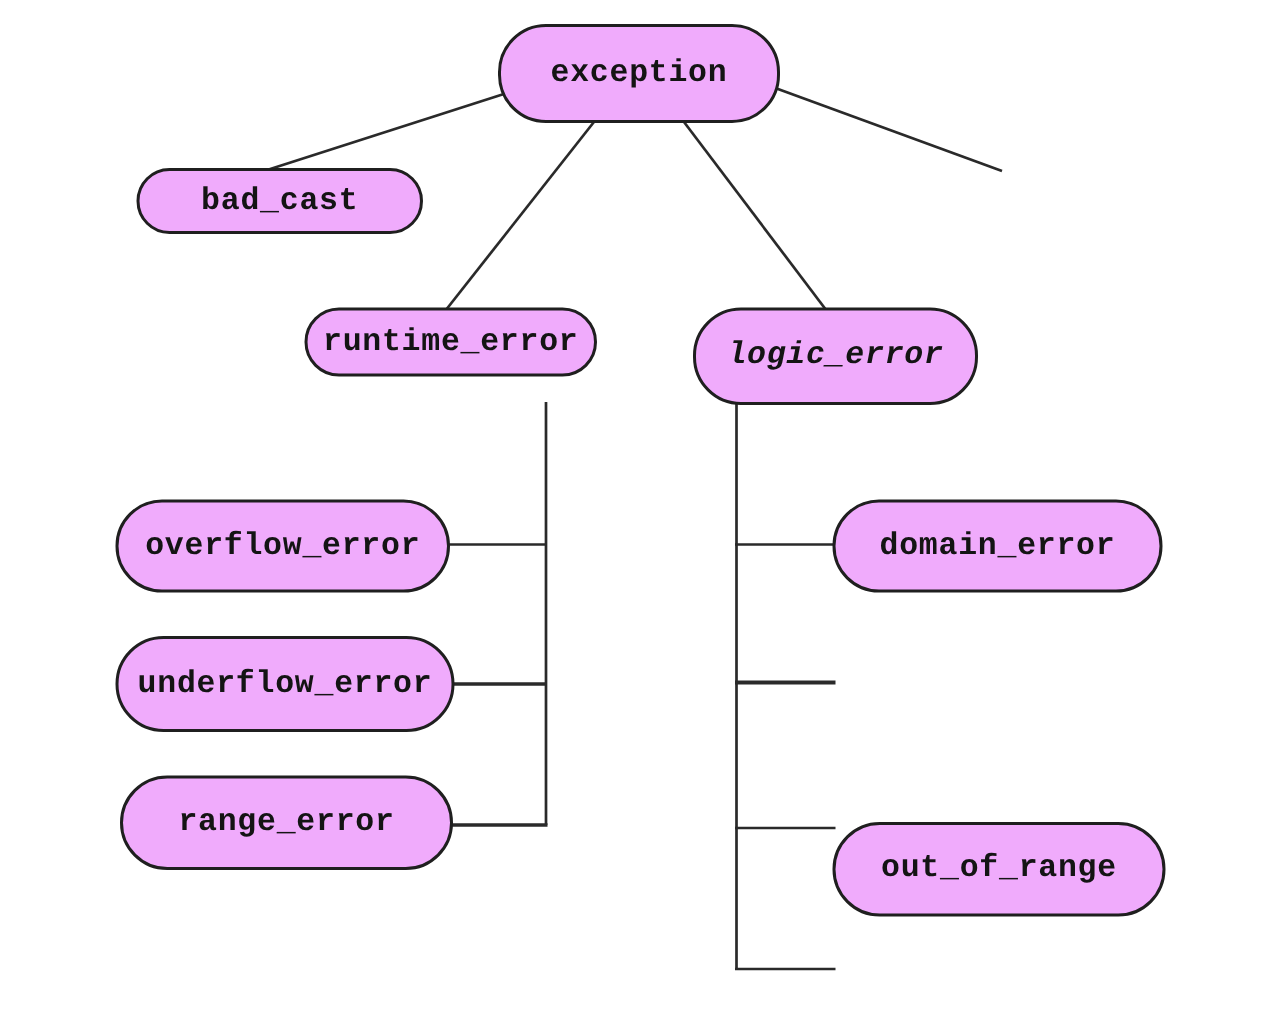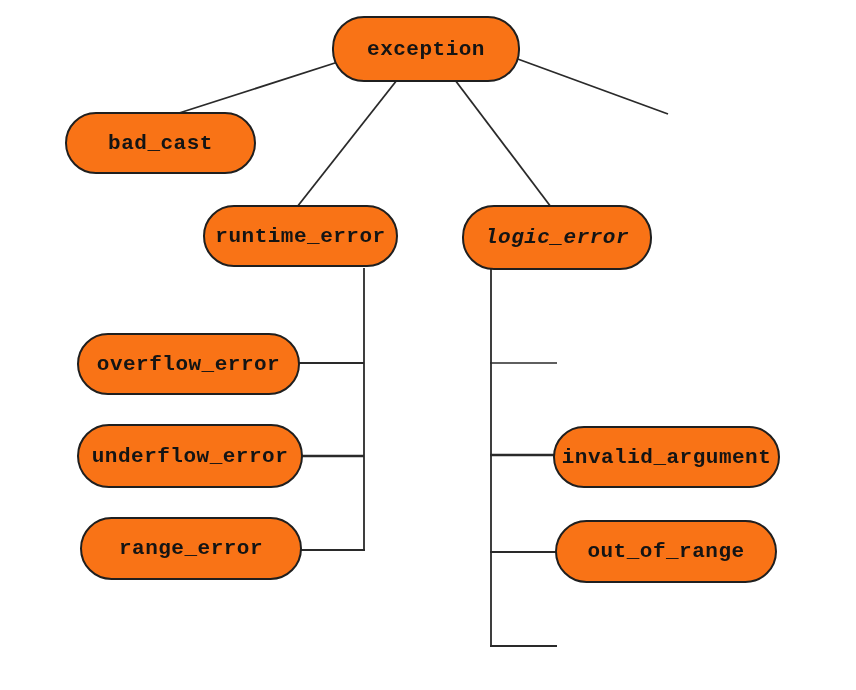--- a/index.html
+++ b/index.html
@@ -23,41 +23,41 @@
     height: 690px;
     z-index: 1;
   }
   .node {
     position: absolute;
     z-index: 2;
     display: flex;
     align-items: center;
     justify-content: center;
     box-sizing: border-box;
-    background: #f97316;
+    background: #f0abfc;
     border: 2px solid #1f1f1f;
     border-radius: 32px;
     font-size: 21px;
     font-weight: bold;
     letter-spacing: 0.5px;
     color: #141414;
     white-space: nowrap;
   }
   
   #n-exception   { left: 332px; top:  16px; width: 188px; height: 66px; }
-  #n-bad-cast    { left:  65px; top: 112px; width: 191px; height: 62px; }
+  #n-bad-cast    { left:  91px; top: 112px; width: 191px; height: 44px; }
   #n-bad-alloc   { left: 585px; top: 112px; width: 192px; height: 63px; }
-  #n-runtime     { left: 203px; top: 205px; width: 195px; height: 62px; }
+  #n-runtime     { left: 203px; top: 205px; width: 195px; height: 46px; }
   #n-logic       { left: 462px; top: 205px; width: 190px; height: 65px; font-style: italic; }
   #n-overflow    { left:  77px; top: 333px; width: 223px; height: 62px; text-align: center; }
   #n-underflow   { left:  77px; top: 424px; width: 226px; height: 64px; text-align: center; }
   #n-range       { left:  80px; top: 517px; width: 222px; height: 63px; }
   #n-domain      { left: 555px; top: 333px; width: 220px; height: 62px; }
   #n-invalid     { left: 553px; top: 426px; width: 227px; height: 62px; }
-  #n-out-of-range{ left: 555px; top: 520px; width: 222px; height: 63px; }
+  #n-out-of-range{ left: 555px; top: 548px; width: 222px; height: 63px; }
   #n-length      { left: 555px; top: 615px; width: 222px; height: 62px; }
 </style>
 </head>
 <body>
 
 <div class="canvas">
 
   <svg class="edges" viewBox="0 0 856 690" xmlns="http://www.w3.org/2000/svg">
 
     <line x1="338" y1="62" x2="176" y2="114" stroke="#2a2a2a" stroke-width="1.8"></line>
@@ -90,19 +90,19 @@
   <div class="node" id="n-runtime">runtime_error</div>
 
   <div class="node" id="n-logic">logic_error</div>
 
   <div class="node" id="n-overflow">overflow_error</div>
 
   <div class="node" id="n-underflow">underflow_error</div>
 
   <div class="node" id="n-range">range_error</div>
 
+  <div class="node" id="n-domain">domain_error</div>
 
-  <div class="node" id="n-invalid">invalid_argument</div>
 
   <div class="node" id="n-out-of-range">out_of_range</div>
 
 
 </div>
 
 </body></html>

